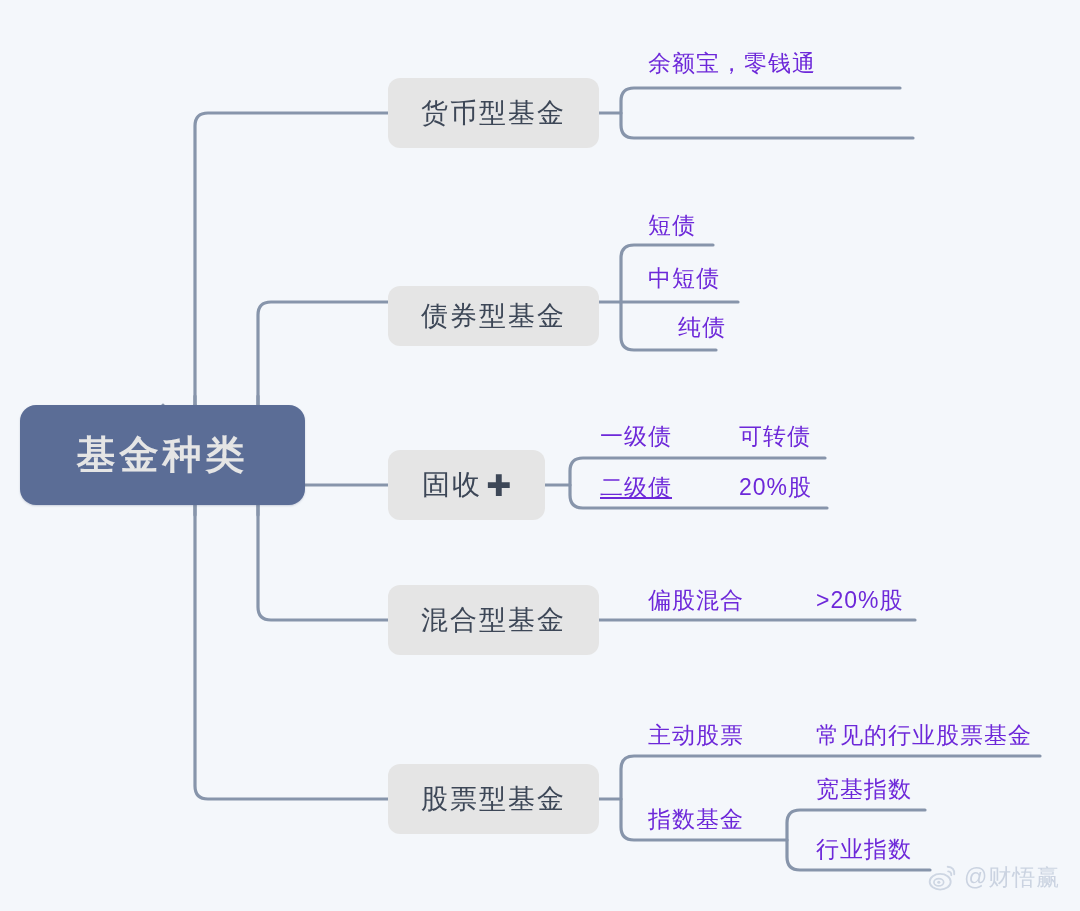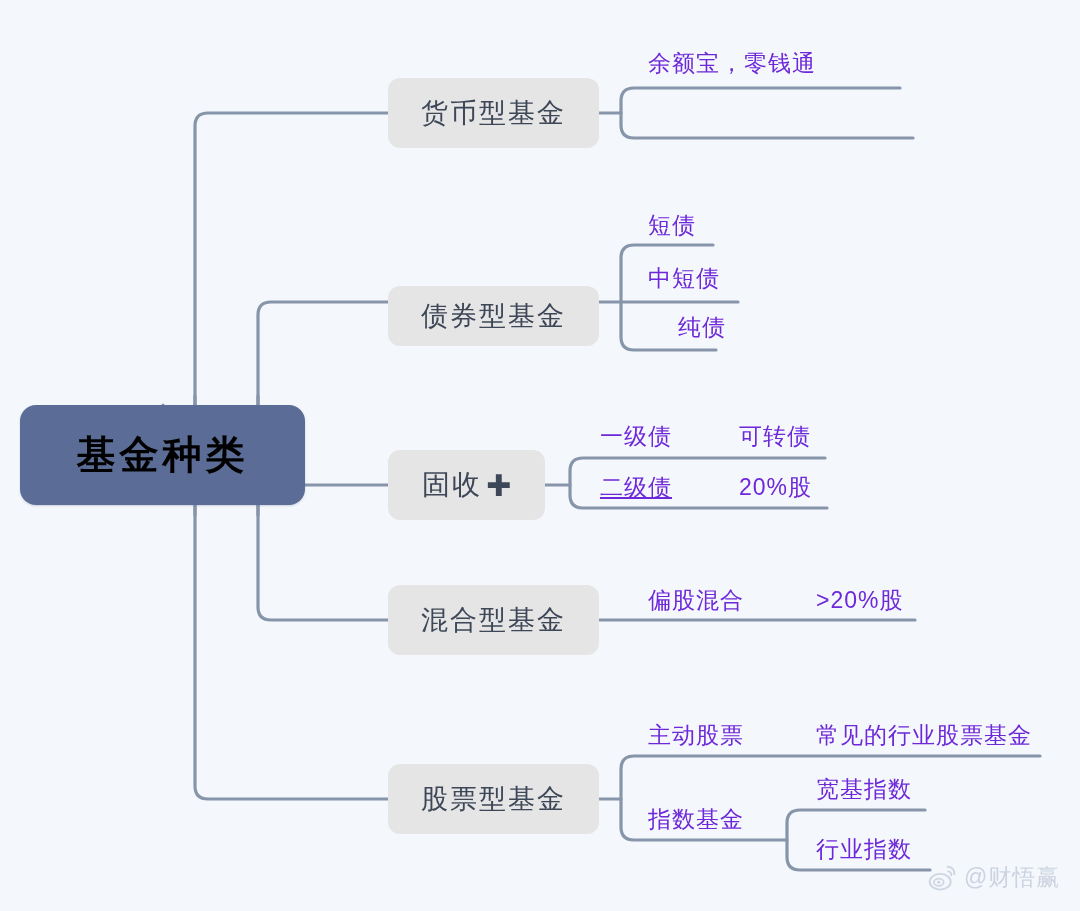--- a/index.html
+++ b/index.html
@@ -34,21 +34,21 @@
     position: absolute;
     box-sizing: border-box;
     display: flex;
     align-items: center;
     justify-content: center;
     border-radius: 12px;
     white-space: nowrap;
   }
   .node-root {
     background: #5b6d96;
-    color: #000000;
+    color: #e5e5e5;
     font-size: 39px;
     font-weight: bold;
     letter-spacing: 4px;
     border-radius: 16px;
     box-shadow: 0 1px 2px rgba(80,95,130,0.25);
   }
   .node-branch {
     background: #e5e5e5;
     color: #3d4757;
     font-size: 27px;

